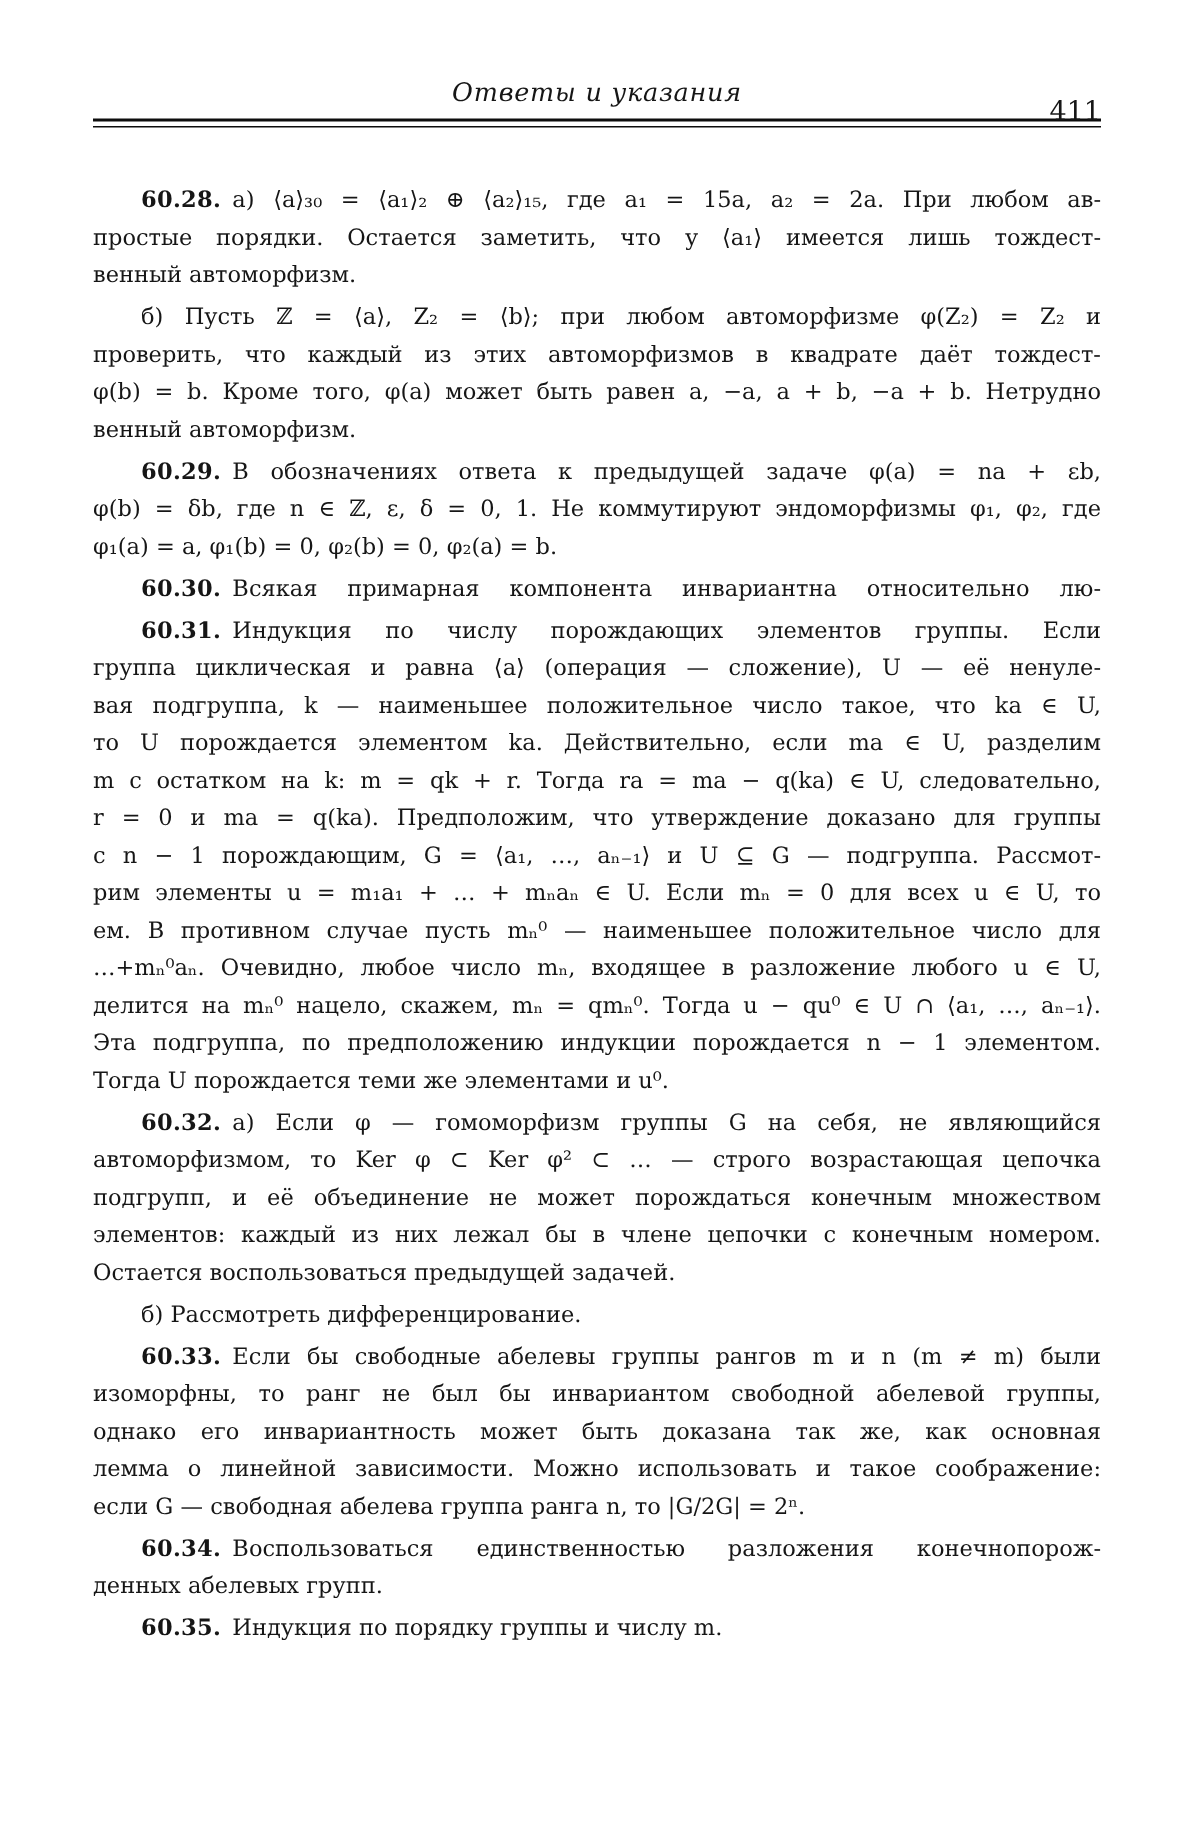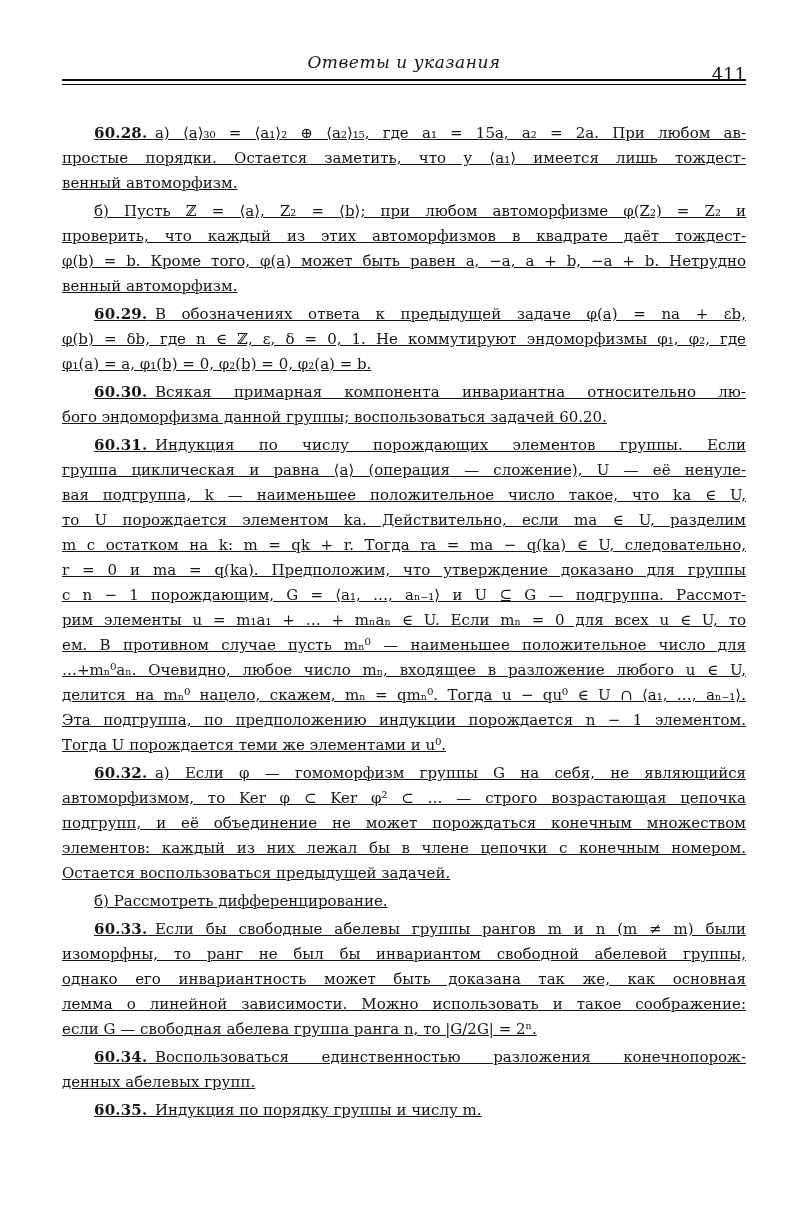--- a/index.html
+++ b/index.html
@@ -11,21 +11,21 @@
     width: 794px;
     height: 1230px;
     font-family: "DejaVu Serif", "DejaVu Sans", serif;
     color: #161616;
     overflow: hidden;
   }
   .page {
     box-sizing: border-box;
     width: 794px;
     height: 1230px;
-    padding: 50px 48px 0 62px;
+    padding: 50px 60px 0 62px;
   }
   .running-header {
     position: relative;
     height: 24px;
   }
   .header-title {
     text-align: center;
     font-style: italic;
     font-size: 17px;
     letter-spacing: 0.5px;
@@ -40,21 +40,20 @@
     font-style: normal;
   }
   .header-rule {
     margin-top: 5px;
     height: 3px;
     border-top: 2px solid #0d0d0d;
     border-bottom: 1px solid #0d0d0d;
   }
   .content {
     margin-top: 36px;
-    text-decoration: underline;
   }
   .para {
     margin: 0 0 3px 0;
   }
   .line {
     font-size: 15px;
     line-height: 25px;
     text-align: left;
     overflow: hidden;
   }
@@ -92,21 +91,20 @@
         <div class="line just">φ(b) = b. Кроме того, φ(a) может быть равен a, −a, a + b, −a + b. Нетрудно</div>
         <div class="line">венный автоморфизм.</div>
       </div>
       <div class="para">
         <div class="line just first"><b>60.29.</b> В обозначениях ответа к предыдущей задаче φ(a) = na + εb,</div>
         <div class="line just">φ(b) = δb, где n ∈ ℤ, ε, δ = 0, 1. Не коммутируют эндоморфизмы φ₁, φ₂, где</div>
         <div class="line">φ₁(a) = a, φ₁(b) = 0, φ₂(b) = 0, φ₂(a) = b.</div>
       </div>
       <div class="para">
         <div class="line just first"><b>60.30.</b> Всякая примарная компонента инвариантна относительно лю-</div>
-        <div class="line">бого эндоморфизма данной группы; воспользоваться задачей 60.20.</div>
       </div>
       <div class="para">
         <div class="line just first"><b>60.31.</b> Индукция по числу порождающих элементов группы. Если</div>
         <div class="line just">группа циклическая и равна ⟨a⟩ (операция — сложение), U — её ненуле-</div>
         <div class="line just">вая подгруппа, k — наименьшее положительное число такое, что ka ∈ U,</div>
         <div class="line just">то U порождается элементом ka. Действительно, если ma ∈ U, разделим</div>
         <div class="line just">m с остатком на k: m = qk + r. Тогда ra = ma − q(ka) ∈ U, следовательно,</div>
         <div class="line just">r = 0 и ma = q(ka). Предположим, что утверждение доказано для группы</div>
         <div class="line just">с n − 1 порождающим, G = ⟨a₁, …, aₙ₋₁⟩ и U ⊆ G — подгруппа. Рассмот-</div>
         <div class="line just">рим элементы u = m₁a₁ + … + mₙaₙ ∈ U. Если mₙ = 0 для всех u ∈ U, то</div>

